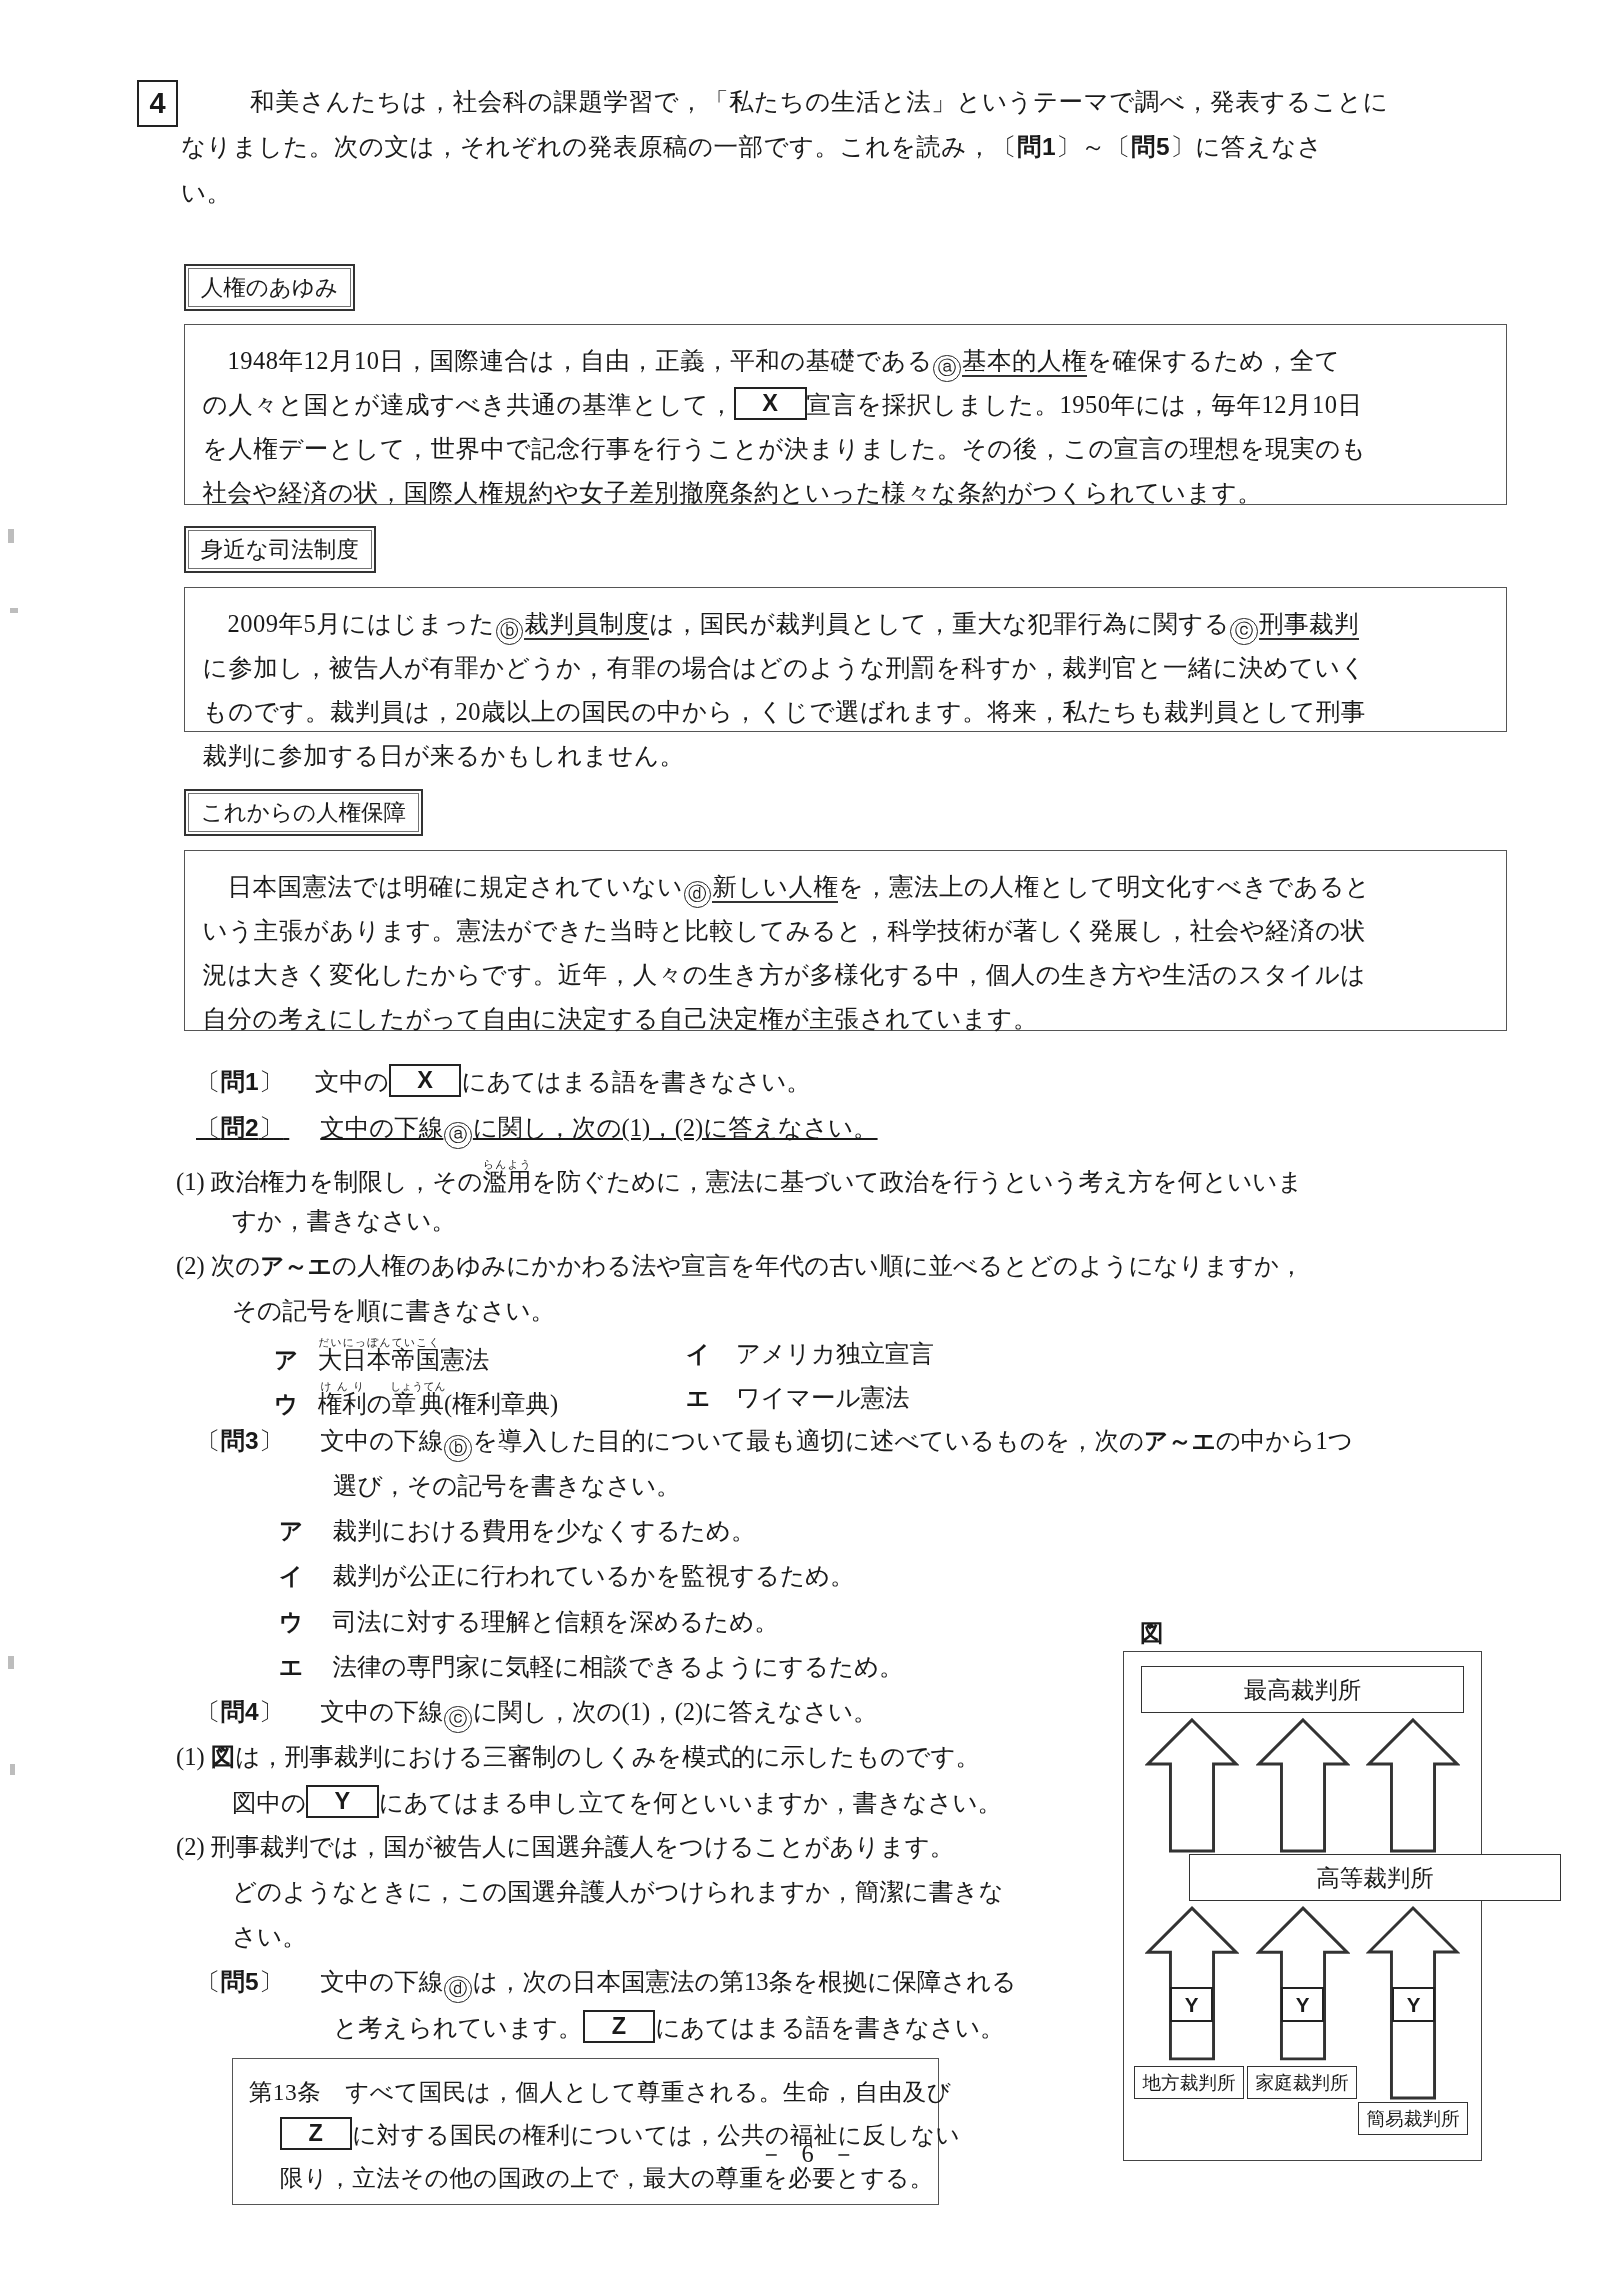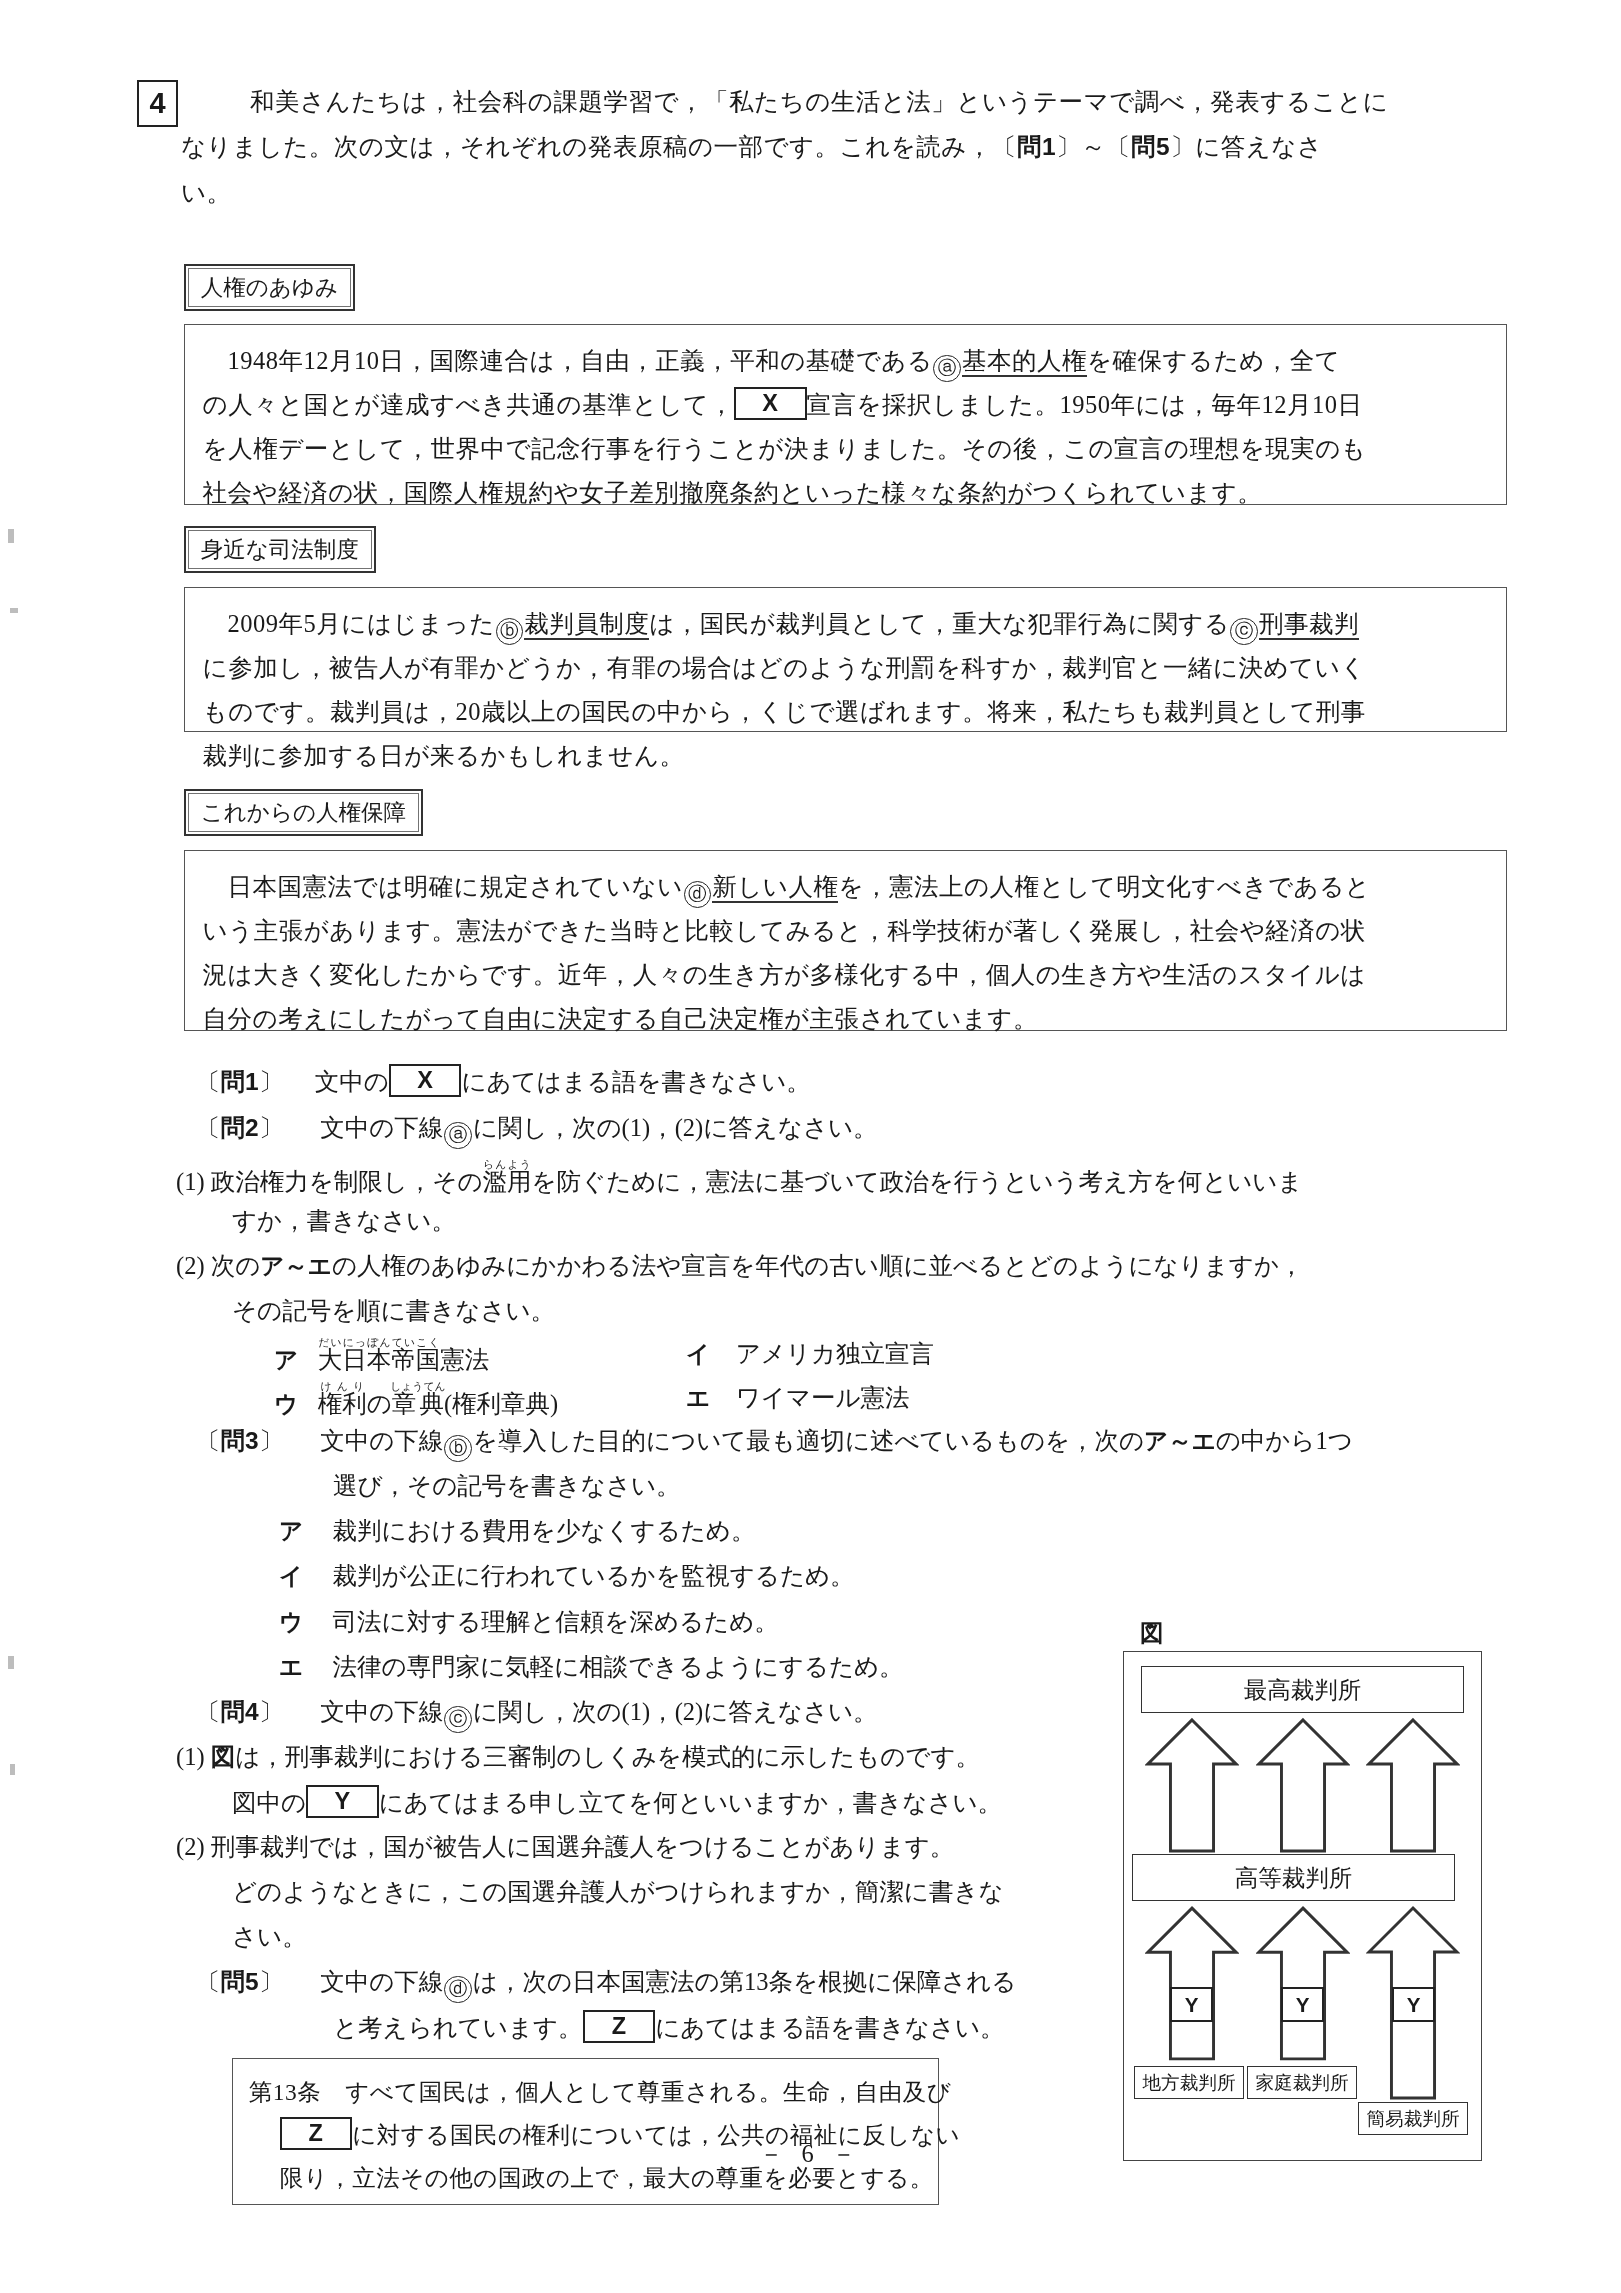--- a/index.html
+++ b/index.html
@@ -222,21 +222,21 @@
     <div class="ln">いう主張があります。憲法ができた当時と比較してみると，科学技術が著しく発展し，社会や経済の状</div>
     <div class="ln">況は大きく変化したからです。近年，人々の生き方が多様化する中，個人の生き方や生活のスタイルは</div>
     <div class="ln">自分の考えにしたがって自由に決定する自己決定権が主張されています。</div>
   </div>
 
   <div class="lead qlabel" style="left:196px;top:1064px;">
     <span>〔</span><b>問1</b><span>〕</span>
     <span style="display:inline-block;width:25.5px;"></span><span>文中の</span><span class="blank">X</span><span>にあてはまる語を書きなさい。</span>
   </div>
 
-  <div class="lead qlabel" style="left:196px;top:1111px;">
+  <div class="lead qlabel" style="left:196px;top:1111px;text-decoration:underline;">
     <span>〔</span><b>問2</b><span>〕</span>
     <span style="display:inline-block;width:31px;"></span><span>文中の下線</span><span class="refmark">ⓐ</span><span>に関し，次の(1)，(2)に答えなさい。</span>
   </div>
 
   <div class="lead qlabel" style="left:176px;top:1159px;">
     <span>(1)</span>
     <span>政治権力を制限し，その</span><ruby><span>濫用</span><rt>らんよう</rt></ruby><span>を防ぐために，憲法に基づいて政治を行うという考え方を何といいま</span>
   </div>
   <div class="lead qlabel" style="left:232px;top:1204px;">すか，書きなさい。</div>
 
@@ -337,21 +337,21 @@
     <svg width="94" height="137" viewBox="0 0 96 140">
         <polygon points="48,3 93,48 70,48 70,137 26,137 26,48 3,48" fill="#fff" stroke="#333" stroke-width="3"></polygon>
       </svg>
   </div>
   <div class="arrow" style="left:1366px;top:1717px;width:94px;height:137px;">
     <svg width="94" height="137" viewBox="0 0 96 140">
         <polygon points="48,3 93,48 70,48 70,137 26,137 26,48 3,48" fill="#fff" stroke="#333" stroke-width="3"></polygon>
       </svg>
   </div>
 
-  <div class="court-box" style="left:1132px;top:1854px;width:323px;height:47px;">高等裁判所</div>
+  <div class="court-box" style="left:1189px;top:1854px;width:372px;height:47px;">高等裁判所</div>
 
   <div class="arrow" style="left:1145px;top:1905px;width:94px;height:157px;">
     <svg width="94" height="157" viewBox="0 0 96 160">
         <polygon points="48,3 93,48 70,48 70,157 26,157 26,48 3,48" fill="#fff" stroke="#333" stroke-width="3"></polygon>
       </svg>
   </div>
   <div class="arrow" style="left:1256px;top:1905px;width:94px;height:157px;">
     <svg width="94" height="157" viewBox="0 0 96 160">
         <polygon points="48,3 93,48 70,48 70,157 26,157 26,48 3,48" fill="#fff" stroke="#333" stroke-width="3"></polygon>
       </svg>

